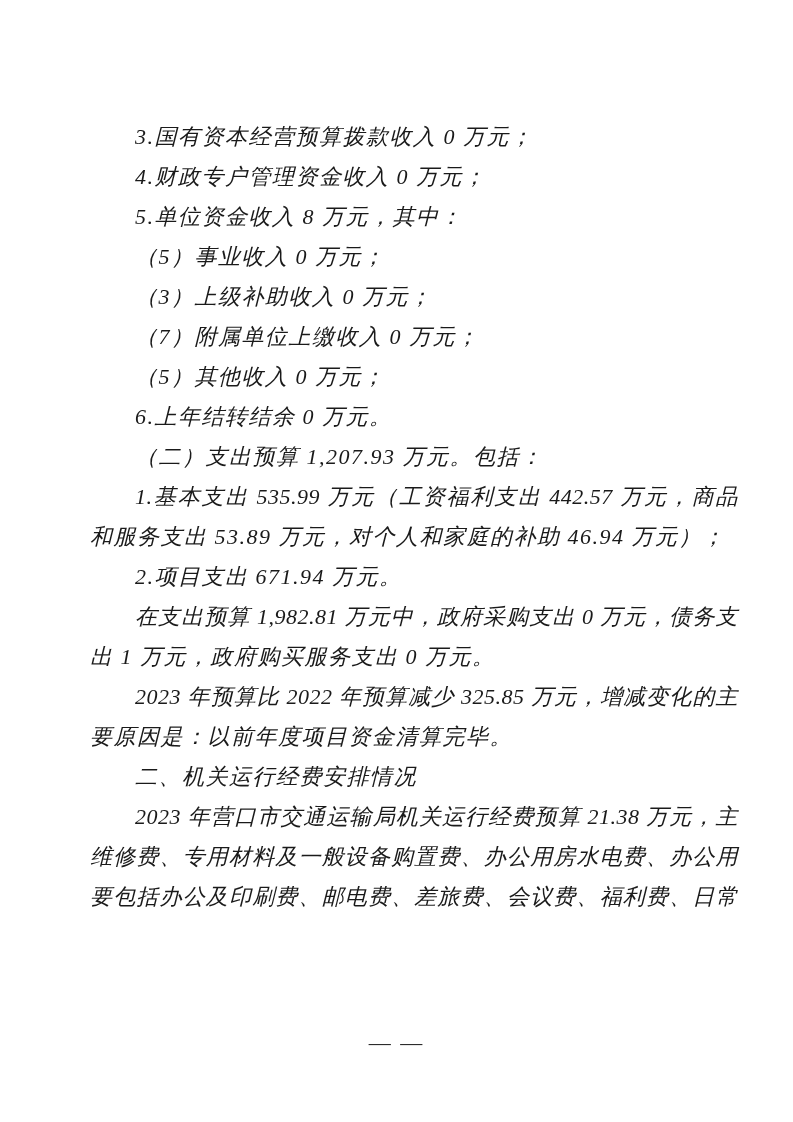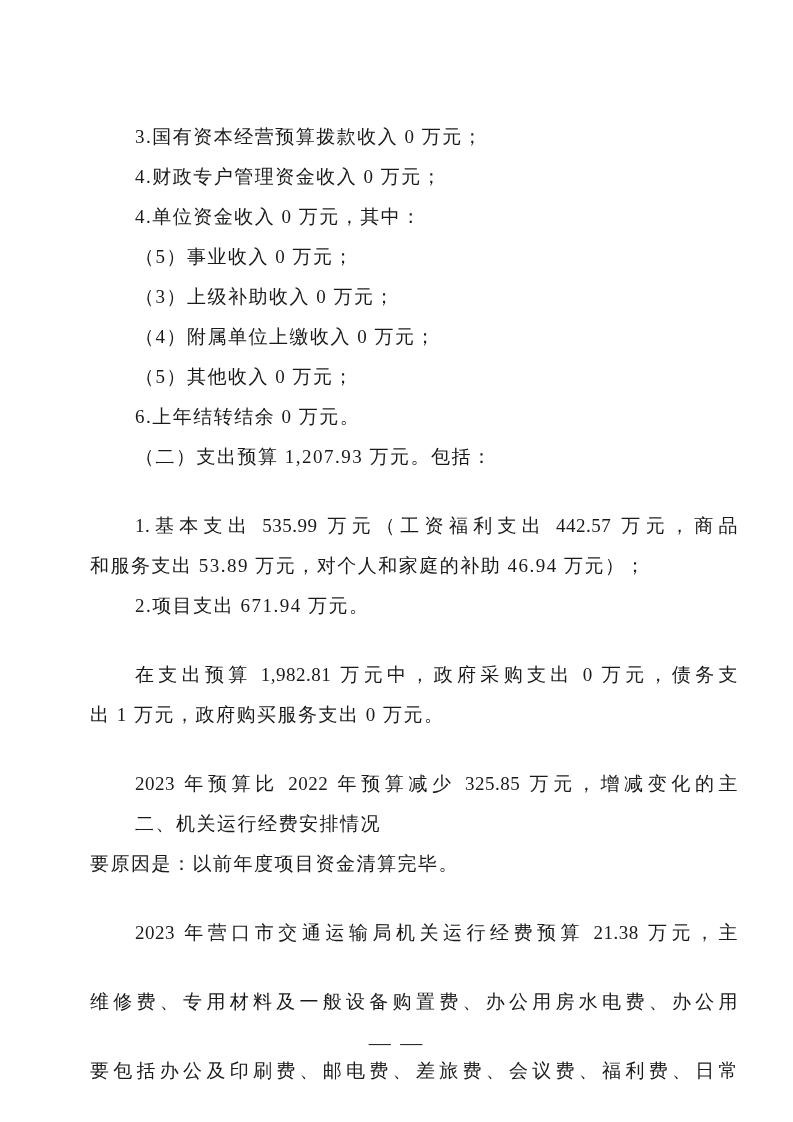--- a/index.html
+++ b/index.html
@@ -18,34 +18,34 @@
   }
   .doc-body {
     position: absolute;
     left: 90px;
     top: 117px;
     width: 648px;
   }
   .line {
     height: 40px;
     line-height: 40px;
-    font-size: 19px;
+    font-size: 22px;
     letter-spacing: 1.5px;
     white-space: pre;
     overflow: visible;
+    font-style: italic;
   }
   .line.indent {
     text-indent: 45px;
   }
   .line.stretch {
     white-space: normal;
     letter-spacing: 0.5px;
     text-align: justify;
     text-align-last: justify;
-    margin-top: 29px;
   }
   .footer {
     position: absolute;
     left: 0;
     width: 793px;
     top: 1028px;
     height: 30px;
     line-height: 30px;
     text-align: center;
     font-size: 22px;
@@ -53,33 +53,33 @@
     color: #1a1a1a;
   }
 </style>
 </head>
 <body>
 
 <div class="page">
   <div class="doc-body">
       <div class="line indent">3.国有资本经营预算拨款收入 0 万元；</div>
       <div class="line indent">4.财政专户管理资金收入 0 万元；</div>
-      <div class="line indent">4.单位资金收入 0 万元，其中：</div>
+      <div class="line indent">5.单位资金收入 8 万元，其中：</div>
       <div class="line indent">（5）事业收入 0 万元；</div>
       <div class="line indent">（3）上级补助收入 0 万元；</div>
-      <div class="line indent">（4）附属单位上缴收入 0 万元；</div>
+      <div class="line indent">（7）附属单位上缴收入 0 万元；</div>
       <div class="line indent">（5）其他收入 0 万元；</div>
       <div class="line indent">6.上年结转结余 0 万元。</div>
       <div class="line indent">（二）支出预算 1,207.93 万元。包括：</div>
       <div class="line indent stretch">1.基本支出 535.99 万元（工资福利支出 442.57 万元，商品</div>
       <div class="line">和服务支出 53.89 万元，对个人和家庭的补助 46.94 万元）；</div>
       <div class="line indent">2.项目支出 671.94 万元。</div>
       <div class="line indent stretch">在支出预算 1,982.81 万元中，政府采购支出 0 万元，债务支</div>
       <div class="line">出 1 万元，政府购买服务支出 0 万元。</div>
       <div class="line indent stretch">2023 年预算比 2022 年预算减少 325.85 万元，增减变化的主</div>
+      <div class="line">要原因是：以前年度项目资金清算完毕。</div>
       <div class="line indent">二、机关运行经费安排情况</div>
-      <div class="line">要原因是：以前年度项目资金清算完毕。</div>
       <div class="line indent stretch">2023 年营口市交通运输局机关运行经费预算 21.38 万元，主</div>
       <div class="line stretch">维修费、专用材料及一般设备购置费、办公用房水电费、办公用</div>
       <div class="line stretch">要包括办公及印刷费、邮电费、差旅费、会议费、福利费、日常</div>
     </div>
   <div class="footer">— —</div>
 </div>
 
 </body></html>

